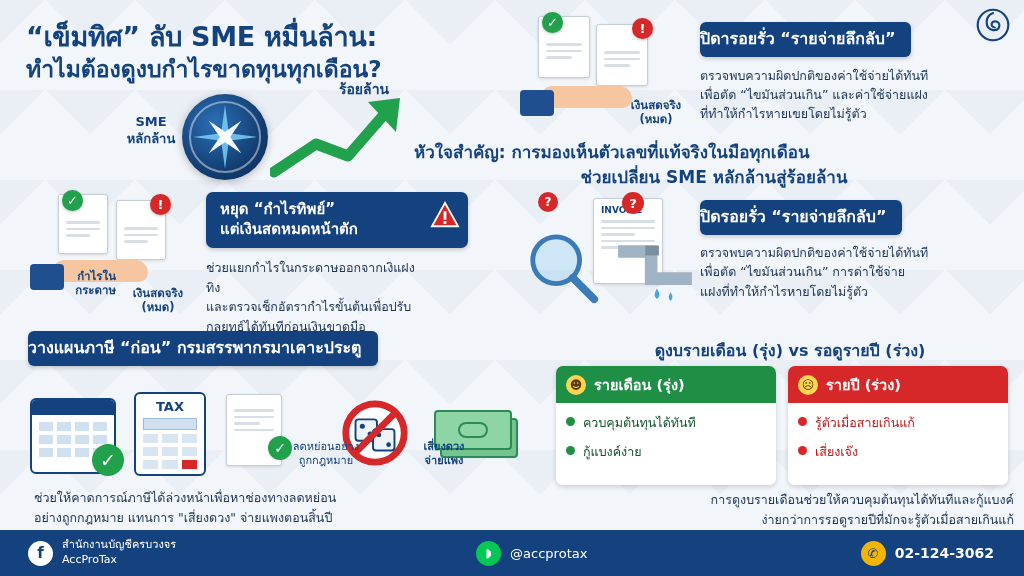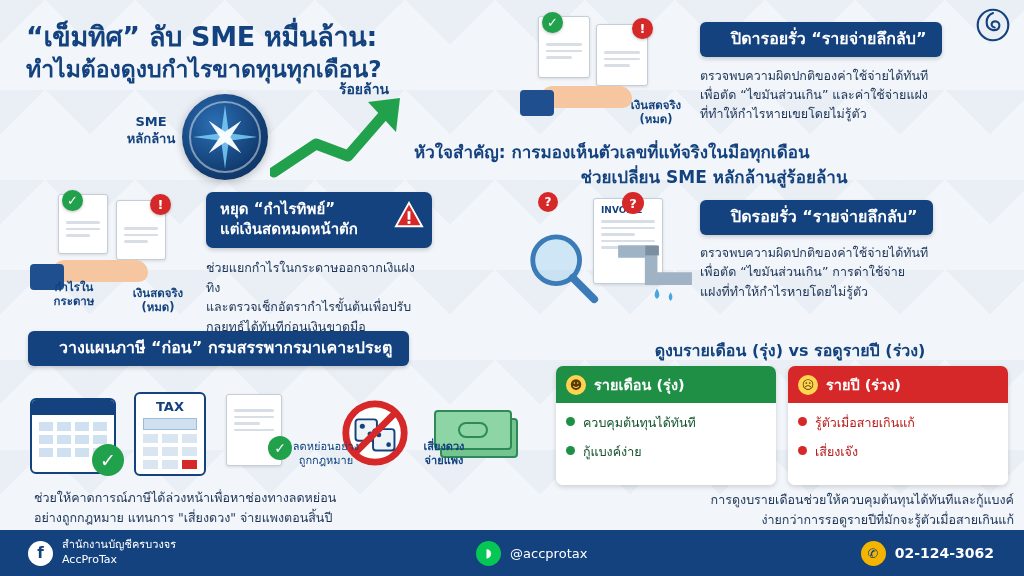--- a/index.html
+++ b/index.html
@@ -82,51 +82,51 @@
   #key-message {
     position: absolute; left: 414px; top: 140px; width: 600px;
     font-size: 17px; font-weight: bold; color: #13427e; line-height: 1.45;
   }
   #key-message .lbl { color: #13427e; }
 
   
   .pill {
     display: inline-block;
     background: #13427e; color: #fff; font-weight: bold;
-    padding: 7px 16px 8px 31px; border-radius: 6px;
+    padding: 7px 16px 8px 0; border-radius: 6px;
     font-size: 16px; line-height: 1.25;
     box-shadow: 0 2px 4px rgba(0,0,0,.18);
   }
 
   
   #card-tr { position: absolute; left: 700px; top: 22px; width: 308px; }
   #card-tr .body { margin-top: 9px; font-size: 12.5px; color: #1d3557; line-height: 1.52; }
 
   
   #icon-hand-docs { position: absolute; left: 520px; top: 10px; width: 180px; height: 120px; }
   .cap-cash-top {
     position: absolute; left: 612px; top: 98px; width: 88px; text-align: center;
     font-size: 11.5px; font-weight: bold; color: #13427e; line-height: 1.25;
   }
   #pill-stop {
-    position: absolute; left: 206px; top: 192px; width: 226px;
+    position: absolute; left: 206px; top: 192px; width: 262px;
     background: #13427e; color: #fff; border-radius: 7px;
     padding: 8px 46px 9px 14px; font-size: 15px; font-weight: bold; line-height: 1.3;
     box-shadow: 0 2px 4px rgba(0,0,0,.18);
   }
   #pill-stop .warn {
     position: absolute; right: 8px; top: 9px;
   }
   #text-stop {
     position: absolute; left: 206px; top: 258px; width: 222px;
     font-size: 12.5px; color: #1d3557; line-height: 1.56;
   }
   #icon-hand-papers { position: absolute; left: 30px; top: 188px; width: 170px; height: 100px; }
   .cap-paper-profit {
-    position: absolute; left: 32px; top: 280px; width: 84px; text-align: center;
+    position: absolute; left: 32px; top: 269px; width: 84px; text-align: right;
     font-size: 11.5px; font-weight: bold; color: #13427e; line-height: 1.25;
   }
   .cap-cash-left {
     position: absolute; left: 112px; top: 286px; width: 92px; text-align: center;
     font-size: 11.5px; font-weight: bold; color: #13427e; line-height: 1.25;
   }
 
   
   #pill-leak { position: absolute; left: 700px; top: 200px; }
   #text-leak {

